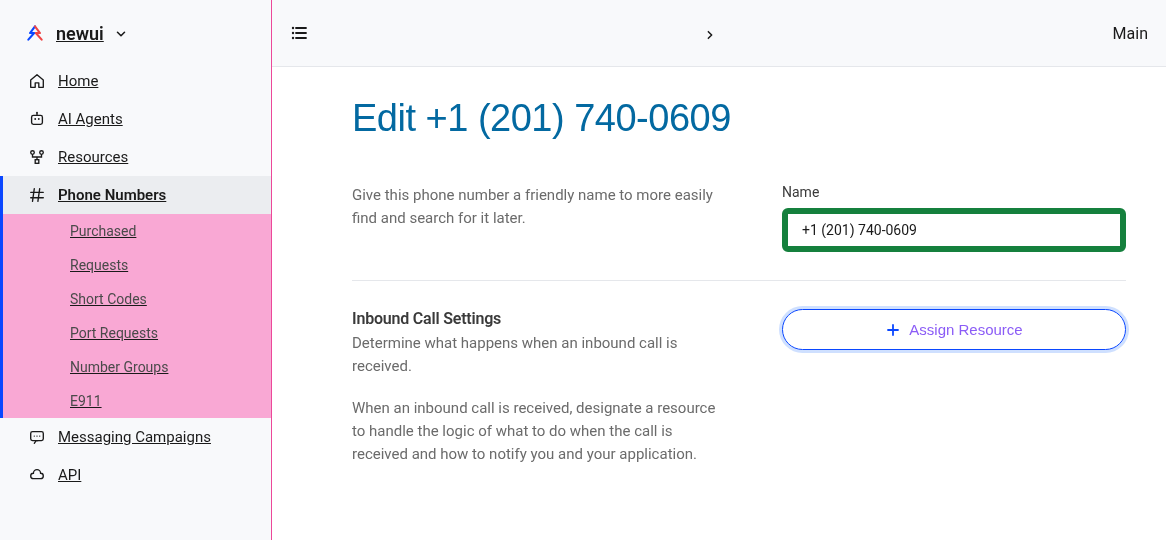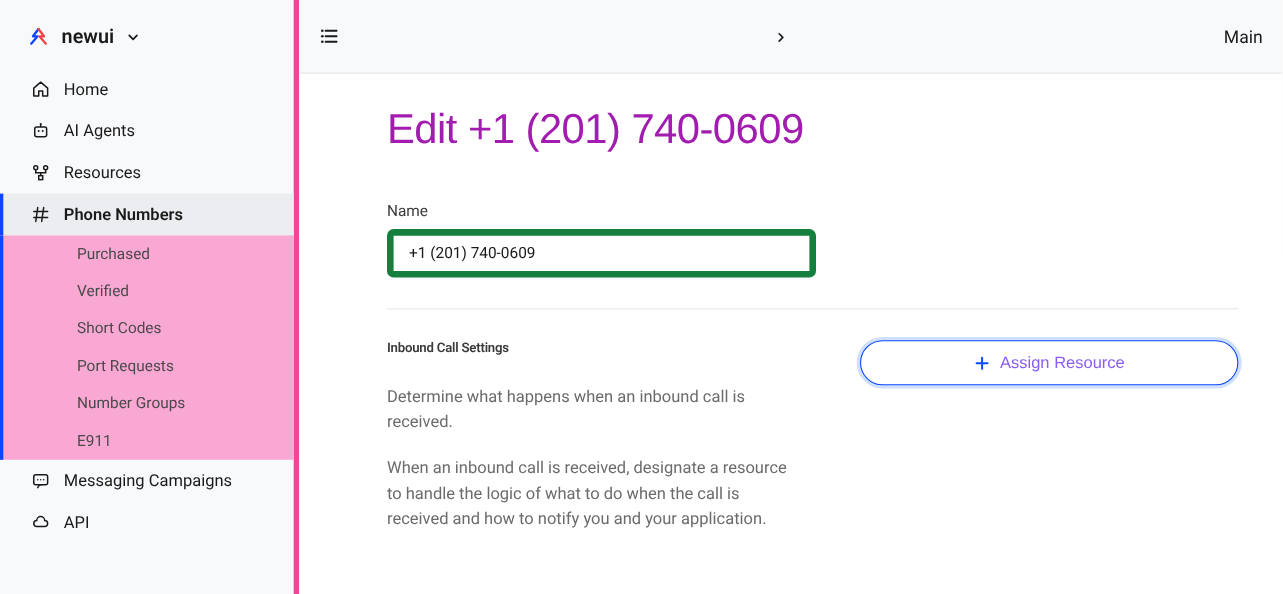--- a/index.html
+++ b/index.html
@@ -15,23 +15,24 @@
       overflow: hidden;
       color: #1a1a1a;
     }
     .app {
       display: flex;
       height: 100%;
     }
     .sidebar {
       width: 272px;
       background: #f8f9fb;
-      border-right: 5px solid #ec4899;
+      border-right: 1px solid #ec4899;
       height: 100%;
       flex-shrink: 0;
+      text-decoration: underline;
     }
     .workspace-header {
       display: flex;
       align-items: center;
       gap: 8px;
       padding: 22px 20px 18px 22px;
       cursor: pointer;
     }
     .logo {
       width: 26px;
@@ -135,21 +136,21 @@
       color: #1a1a1a;
     }
     .content {
       padding: 30px 40px 30px 80px;
       overflow-y: auto;
       flex: 1;
     }
     .page-title {
       font-size: 38px;
       font-weight: 400;
-      color: #a21caf;
+      color: #0369a1;
       letter-spacing: -0.5px;
       margin-bottom: 44px;
       font-family: "Segoe UI", Helvetica, Arial, sans-serif;
     }
     .section {
       display: flex;
       gap: 60px;
       padding-bottom: 28px;
       margin-bottom: 28px;
       border-bottom: 1px solid #e5e7eb;
@@ -162,24 +163,24 @@
     }
     .section-right {
       flex: 1;
     }
     .section-desc {
       font-size: 15px;
       color: #6b6b6b;
       line-height: 1.55;
     }
     .section-title {
-      font-size: 12px;
+      font-size: 16px;
       font-weight: 600;
       color: #3a3a3a;
-      margin-bottom: 26px;
+      margin-bottom: 4px;
       letter-spacing: -0.2px;
     }
     .section-desc + .section-desc {
       margin-top: 18px;
     }
     .form-label {
       font-size: 14px;
       font-weight: 400;
       color: #3a3a3a;
       display: block;
@@ -273,21 +274,21 @@
       <li class="nav-item active">
         <span class="icon">
           <svg viewBox="0 0 20 20" width="18" height="18">
               <path d="M7 3 L5 17 M13 3 L11 17 M3 7 H17 M3 13 H17" stroke="#1a1a1a" stroke-width="1.5" fill="none" stroke-linecap="round"></path>
             </svg>
         </span>
         <span>Phone Numbers</span>
       </li>
       <ul class="nav-sub-list">
         <li class="nav-sub-item">Purchased</li>
-        <li class="nav-sub-item">Verified</li>
+        <li class="nav-sub-item">Requests</li>
         <li class="nav-sub-item">Short Codes</li>
         <li class="nav-sub-item">Port Requests</li>
         <li class="nav-sub-item">Number Groups</li>
         <li class="nav-sub-item">E911</li>
       </ul>
       <li class="nav-item">
         <span class="icon">
           <svg viewBox="0 0 20 20" width="18" height="18">
               <rect x="3" y="4" width="14" height="10" rx="2" stroke="#1a1a1a" stroke-width="1.5" fill="none"></rect>
               <path d="M7 17 L9 14 H11" stroke="#1a1a1a" stroke-width="1.5" fill="none" stroke-linecap="round"></path>
@@ -326,20 +327,23 @@
             <path d="M4 2 L8 6 L4 10" stroke="#1a1a1a" stroke-width="1.8" fill="none" stroke-linecap="round" stroke-linejoin="round"></path>
           </svg>
       </span>
       <span class="breadcrumb-text">Main</span>
     </div>
 
     <div class="content">
       <h1 class="page-title">Edit +1 (201) 740-0609</h1>
 
       <div class="section">
+        <div class="section-left">
+          <p class="section-desc">Give this phone number a friendly name to more easily find and search for it later.</p>
+        </div>
         <div class="section-right">
           <label class="form-label">Name</label>
           <input type="text" class="text-input" value="+1 (201) 740-0609" style="">
         </div>
       </div>
 
       <div class="section">
         <div class="section-left">
           <h2 class="section-title">Inbound Call Settings</h2>
           <p class="section-desc">Determine what happens when an inbound call is received.</p>

